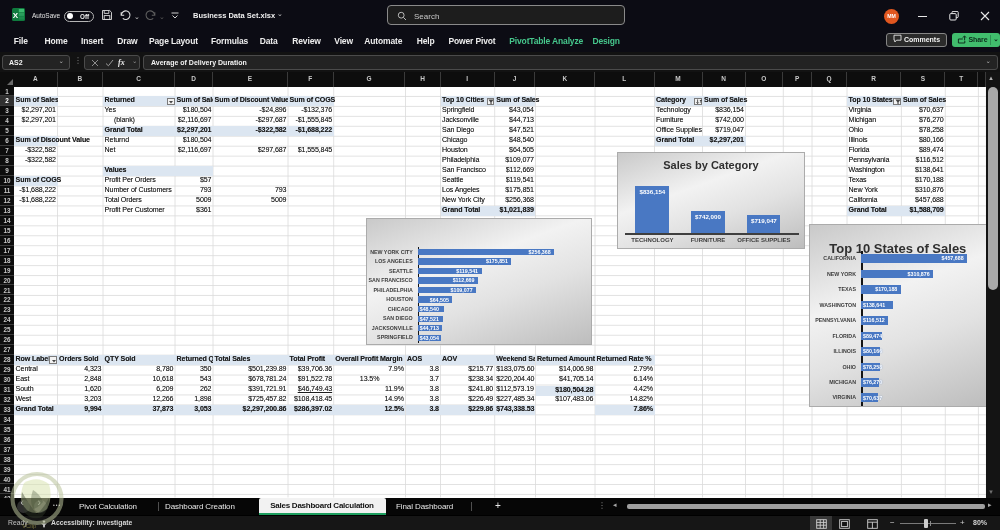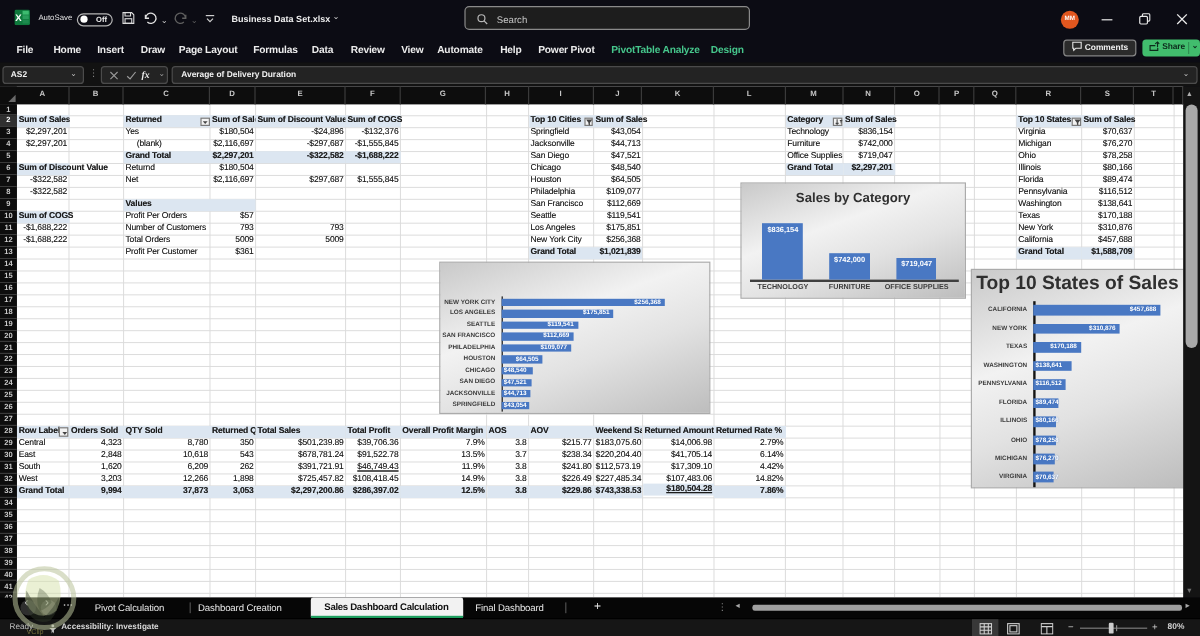--- a/index.html
+++ b/index.html
@@ -420,21 +420,21 @@
 <div class="c r" style="left:440.5px;top:365.10px;width:54.2px;">$215.77</div>
 <div class="c r" style="left:494.7px;top:365.10px;width:40.8px;">$183,075.60</div>
 <div class="c r" style="left:535.5px;top:365.10px;width:59.5px;">$14,006.98</div>
 <div class="c r" style="left:595.0px;top:365.10px;width:59.5px;">2.79%</div>
 <div class="c" style="left:14.0px;top:375.05px;width:43.5px;">East</div>
 <div class="c r" style="left:57.5px;top:375.05px;width:45.5px;">2,848</div>
 <div class="c r" style="left:103.0px;top:375.05px;width:72.0px;">10,618</div>
 <div class="c r" style="left:175.0px;top:375.05px;width:38.0px;">543</div>
 <div class="c r" style="left:213.0px;top:375.05px;width:75.0px;">$678,781.24</div>
 <div class="c r" style="left:288.0px;top:375.05px;width:45.7px;">$91,522.78</div>
-<div class="c r" style="left:333.7px;top:375.05px;width:71.8px;">13.5%</div>
+<div class="c r" style="left:333.7px;top:375.05px;width:71.8px;text-align:center;">13.5%</div>
 <div class="c r" style="left:405.5px;top:375.05px;width:35.0px;">3.7</div>
 <div class="c r" style="left:440.5px;top:375.05px;width:54.2px;">$238.34</div>
 <div class="c r" style="left:494.7px;top:375.05px;width:40.8px;">$220,204.40</div>
 <div class="c r" style="left:535.5px;top:375.05px;width:59.5px;">$41,705.14</div>
 <div class="c r" style="left:595.0px;top:375.05px;width:59.5px;">6.14%</div>
 <div class="c" style="left:14.0px;top:385.00px;width:43.5px;">South</div>
 <div class="c r" style="left:57.5px;top:385.00px;width:45.5px;">1,620</div>
 <div class="c r" style="left:103.0px;top:385.00px;width:72.0px;">6,209</div>
 <div class="c r" style="left:175.0px;top:385.00px;width:38.0px;">262</div>
 <div class="c r" style="left:213.0px;top:385.00px;width:75.0px;">$391,721.91</div>
@@ -460,21 +460,21 @@
 <div class="c b bg" style="left:14.0px;top:404.90px;width:43.5px;">Grand Total</div>
 <div class="c r b bg" style="left:57.5px;top:404.90px;width:45.5px;">9,994</div>
 <div class="c r b bg" style="left:103.0px;top:404.90px;width:72.0px;">37,873</div>
 <div class="c r b bg" style="left:175.0px;top:404.90px;width:38.0px;">3,053</div>
 <div class="c r b bg" style="left:213.0px;top:404.90px;width:75.0px;">$2,297,200.86</div>
 <div class="c r b bg" style="left:288.0px;top:404.90px;width:45.7px;">$286,397.02</div>
 <div class="c r b bg" style="left:333.7px;top:404.90px;width:71.8px;">12.5%</div>
 <div class="c r b bg" style="left:405.5px;top:404.90px;width:35.0px;">3.8</div>
 <div class="c r b bg" style="left:440.5px;top:404.90px;width:54.2px;">$229.86</div>
 <div class="c r b bg" style="left:494.7px;top:404.90px;width:40.8px;">$743,338.53</div>
-<div class="c r b bg" style="left:535.5px;top:403px;width:59.5px;text-decoration:underline;">$180,504.28</div>
+<div class="c r b bg" style="left:535.5px;top:386px;width:59.5px;">$180,504.28</div>
 <div class="c r b bg" style="left:595.0px;top:404.90px;width:59.5px;">7.86%</div>
 <div class="chart" style="left:365.5px;top:218px;width:226.1px;height:127.3px;">
 <div class="vaxis" style="left:51.19999999999999px;top:28.19999999999999px;height:95.40000000000003px;"></div>
 <div class="cat" style="right:177.9px;top:29.57px;">NEW YORK CITY</div>
 <div class="bar" style="left:51.7px;top:29.77px;width:136.0px;height:6.4px;"></div>
 <div class="blb" style="left:51.2px;width:133.0px;top:29.87px;text-align:right;">$256,368</div>
 <div class="cat" style="right:177.9px;top:39.11px;">LOS ANGELES</div>
 <div class="bar" style="left:51.7px;top:39.31px;width:93.3px;height:6.4px;"></div>
 <div class="blb" style="left:51.2px;width:90.3px;top:39.41px;text-align:right;">$175,851</div>
 <div class="cat" style="right:177.9px;top:48.65px;">SEATTLE</div>
@@ -509,21 +509,21 @@
 <div class="blb2" style="left:11.4px;top:34.6px;width:46px;">$836,154</div>
 <div class="cat2" style="left:-3.6px;top:83.9px;width:76px;">TECHNOLOGY</div>
 <div class="bar" style="left:73.0px;top:57.3px;width:33.5px;height:22.6px;"></div>
 <div class="blb2" style="left:67.0px;top:59.5px;width:46px;">$742,000</div>
 <div class="cat2" style="left:52.0px;top:83.9px;width:76px;">FURNITURE</div>
 <div class="bar" style="left:128.9px;top:61.8px;width:33.5px;height:18.1px;"></div>
 <div class="blb2" style="left:122.9px;top:64.0px;width:46px;">$719,047</div>
 <div class="cat2" style="left:107.9px;top:83.9px;width:76px;">OFFICE SUPPLIES</div>
 </div>
 <div class="chart" style="left:808.9px;top:223.5px;width:177.9px;height:183.8px;">
-    <div class="ctitle" style="top:3px;font-size:16px;">Top 10 States of Sales</div>
+    <div class="ctitle" style="top:16px;font-size:13px;">Top 10 States of Sales</div>
 <div class="vaxis" style="left:51.10000000000002px;top:26.30000000000001px;height:154.8px;"></div>
 <div class="cat" style="right:129.8px;top:30.64px;">CALIFORNIA</div>
 <div class="bar" style="left:51.6px;top:29.64px;width:105.6px;height:8.8px;"></div>
 <div class="blb" style="left:51.1px;width:102.6px;top:30.94px;text-align:right;">$457,688</div>
 <div class="cat" style="right:129.8px;top:46.12px;">NEW YORK</div>
 <div class="bar" style="left:51.6px;top:45.12px;width:71.7px;height:8.8px;"></div>
 <div class="blb" style="left:51.1px;width:68.7px;top:46.42px;text-align:right;">$310,876</div>
 <div class="cat" style="right:129.8px;top:61.60px;">TEXAS</div>
 <div class="bar" style="left:51.6px;top:60.60px;width:39.3px;height:8.8px;"></div>
 <div class="blb" style="left:51.1px;width:36.3px;top:61.90px;text-align:right;">$170,188</div>

